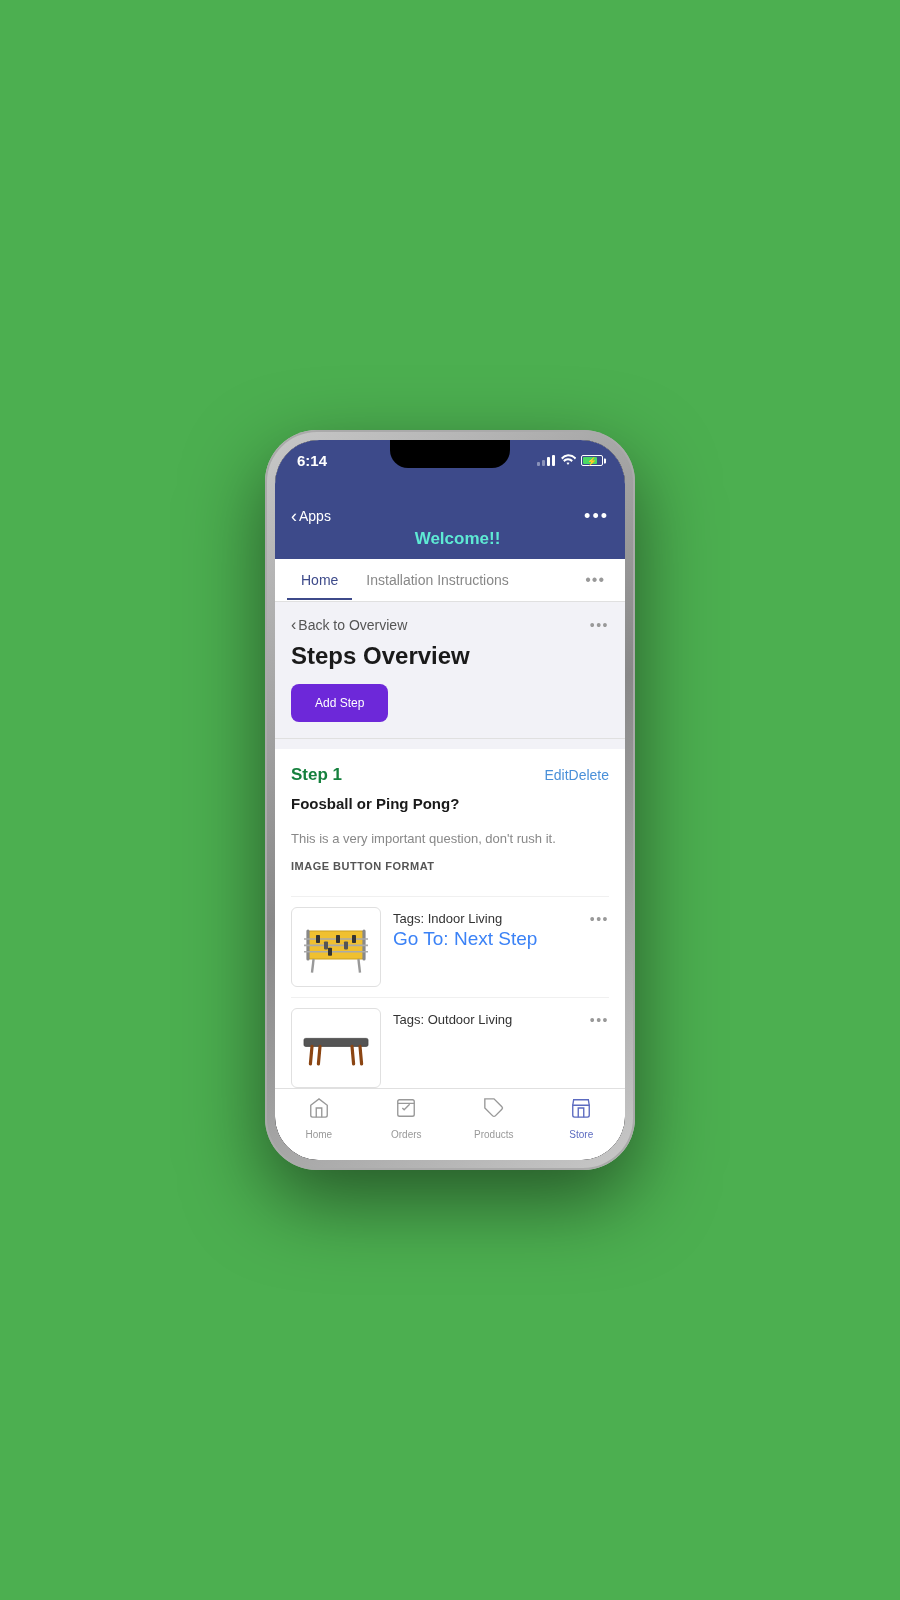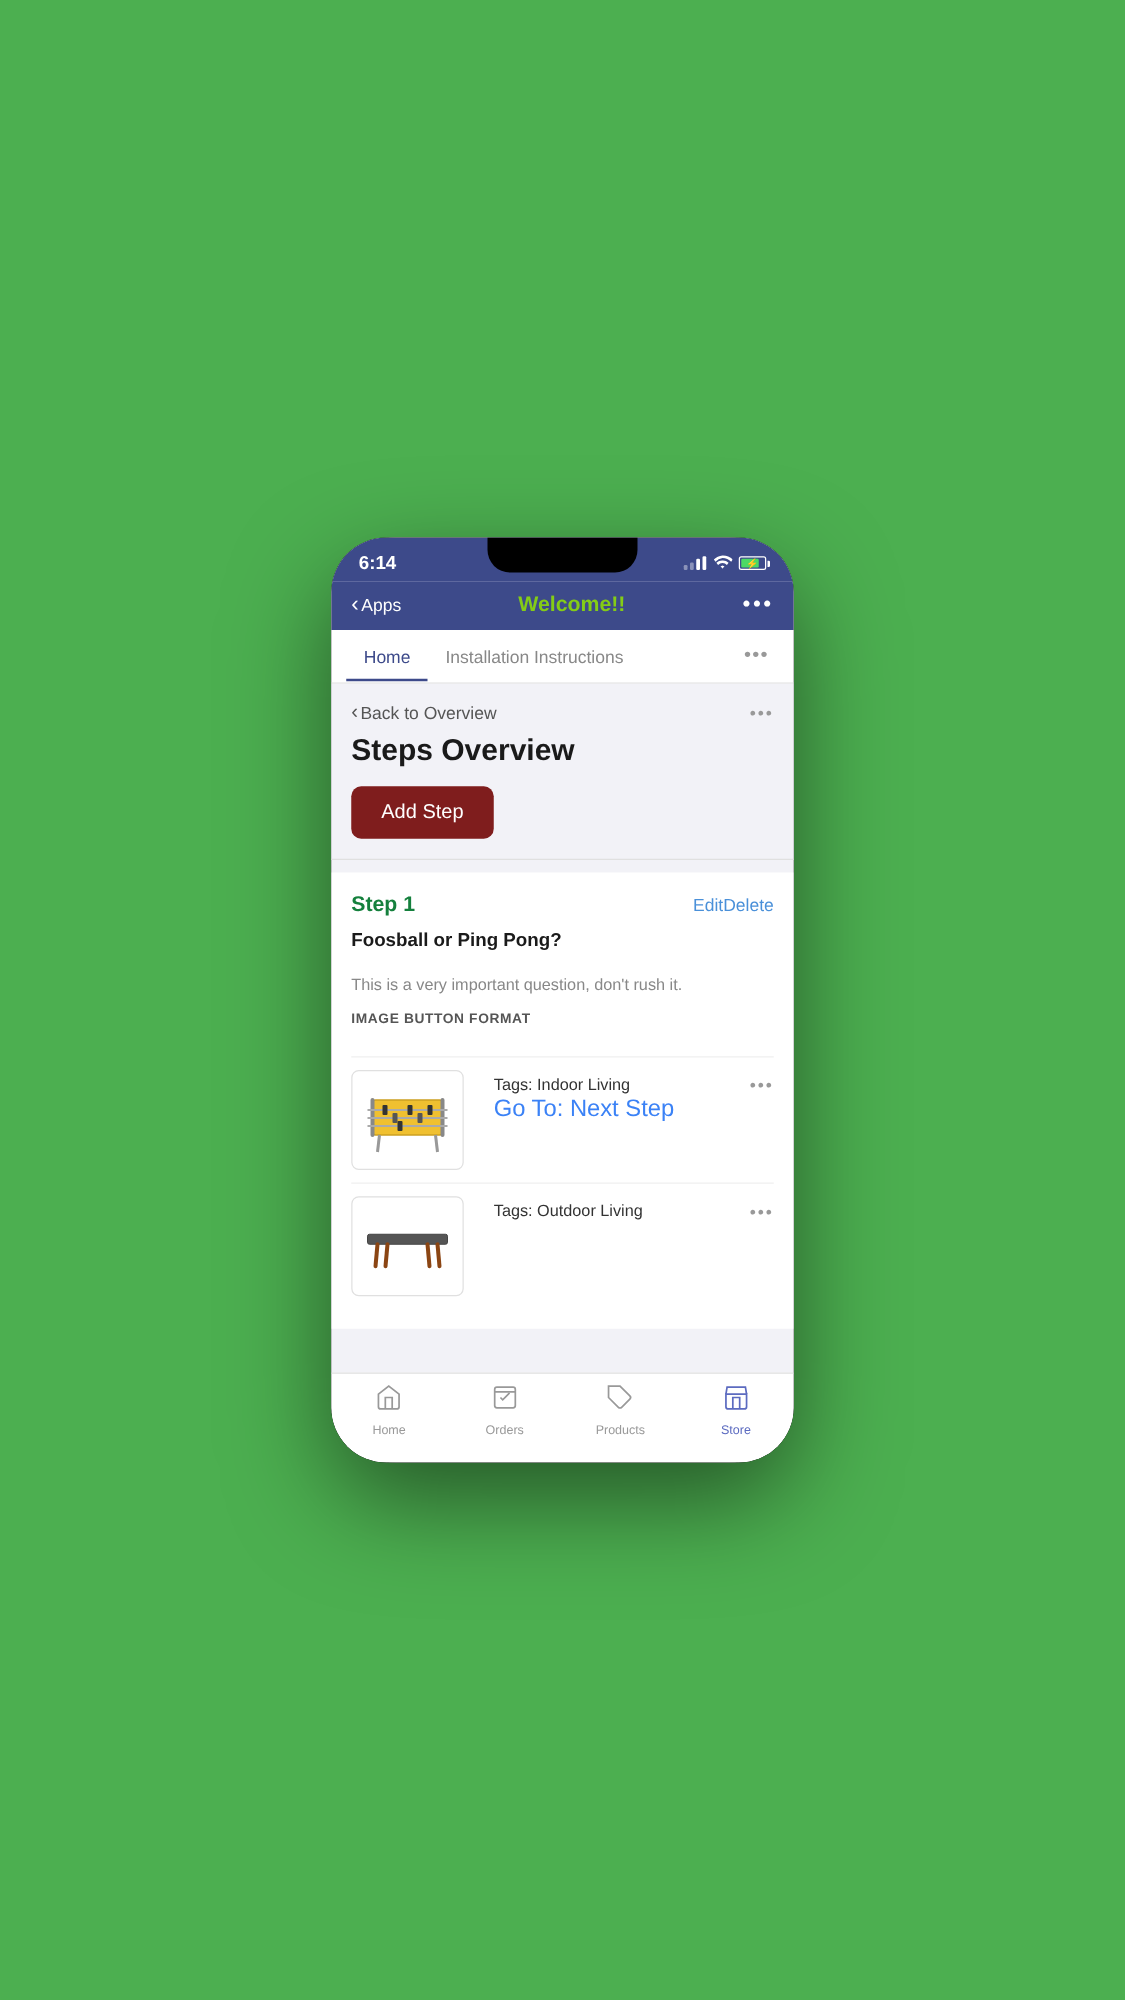--- a/index.html
+++ b/index.html
@@ -11,21 +11,21 @@
       align-items: center;
       min-height: 100vh;
       font-family: -apple-system, BlinkMacSystemFont, 'Helvetica Neue', Arial, sans-serif;
     }
 
     .phone-outer {
       width: 370px;
       height: 740px;
       background: linear-gradient(145deg, #c8c8c8, #888, #c8c8c8);
       border-radius: 52px;
-      padding: 0;
+      padding: 10px;
       box-shadow: 0 30px 80px rgba(0,0,0,0.5), inset 0 0 0 2px #aaa;
       position: relative;
     }
 
     .phone-inner {
       width: 100%;
       height: 100%;
       background: #000;
       border-radius: 44px;
       overflow: hidden;
@@ -154,23 +154,24 @@
       color: white;
       font-size: 14px;
       gap: 2px;
     }
 
     .nav-back-arrow {
       font-size: 18px;
     }
 
     .nav-title {
-      color: #84cc16;
+      color: #5eead4;
       font-size: 17px;
       font-weight: 600;
+      margin-top: 46px;
     }
 
     .nav-more {
       color: white;
       font-size: 18px;
       letter-spacing: 2px;
     }
 
     
     .tabs {
@@ -253,26 +254,26 @@
     }
 
     .steps-title {
       font-size: 24px;
       font-weight: 700;
       color: #1a1a1a;
       margin-bottom: 14px;
     }
 
     .add-step-btn {
-      background: #7f1d1d;
+      background: #6d28d9;
       color: white;
       border: none;
       border-radius: 8px;
       padding: 12px 24px;
-      font-size: 16px;
+      font-size: 12px;
       cursor: pointer;
     }
 
     
     .step-card {
       background: white;
       margin-top: 10px;
       padding: 16px;
     }
 
@@ -334,21 +335,21 @@
       display: flex;
       align-items: flex-start;
       justify-content: space-between;
       padding: 10px 0;
       border-top: 1px solid #f0f0f0;
     }
 
     .image-btn-left {
       display: flex;
       align-items: flex-start;
-      gap: 24px;
+      gap: 12px;
     }
 
     .image-thumbnail {
       width: 90px;
       height: 80px;
       border: 1px solid #e0e0e0;
       border-radius: 6px;
       overflow: hidden;
       background: #fff;
       display: flex;

